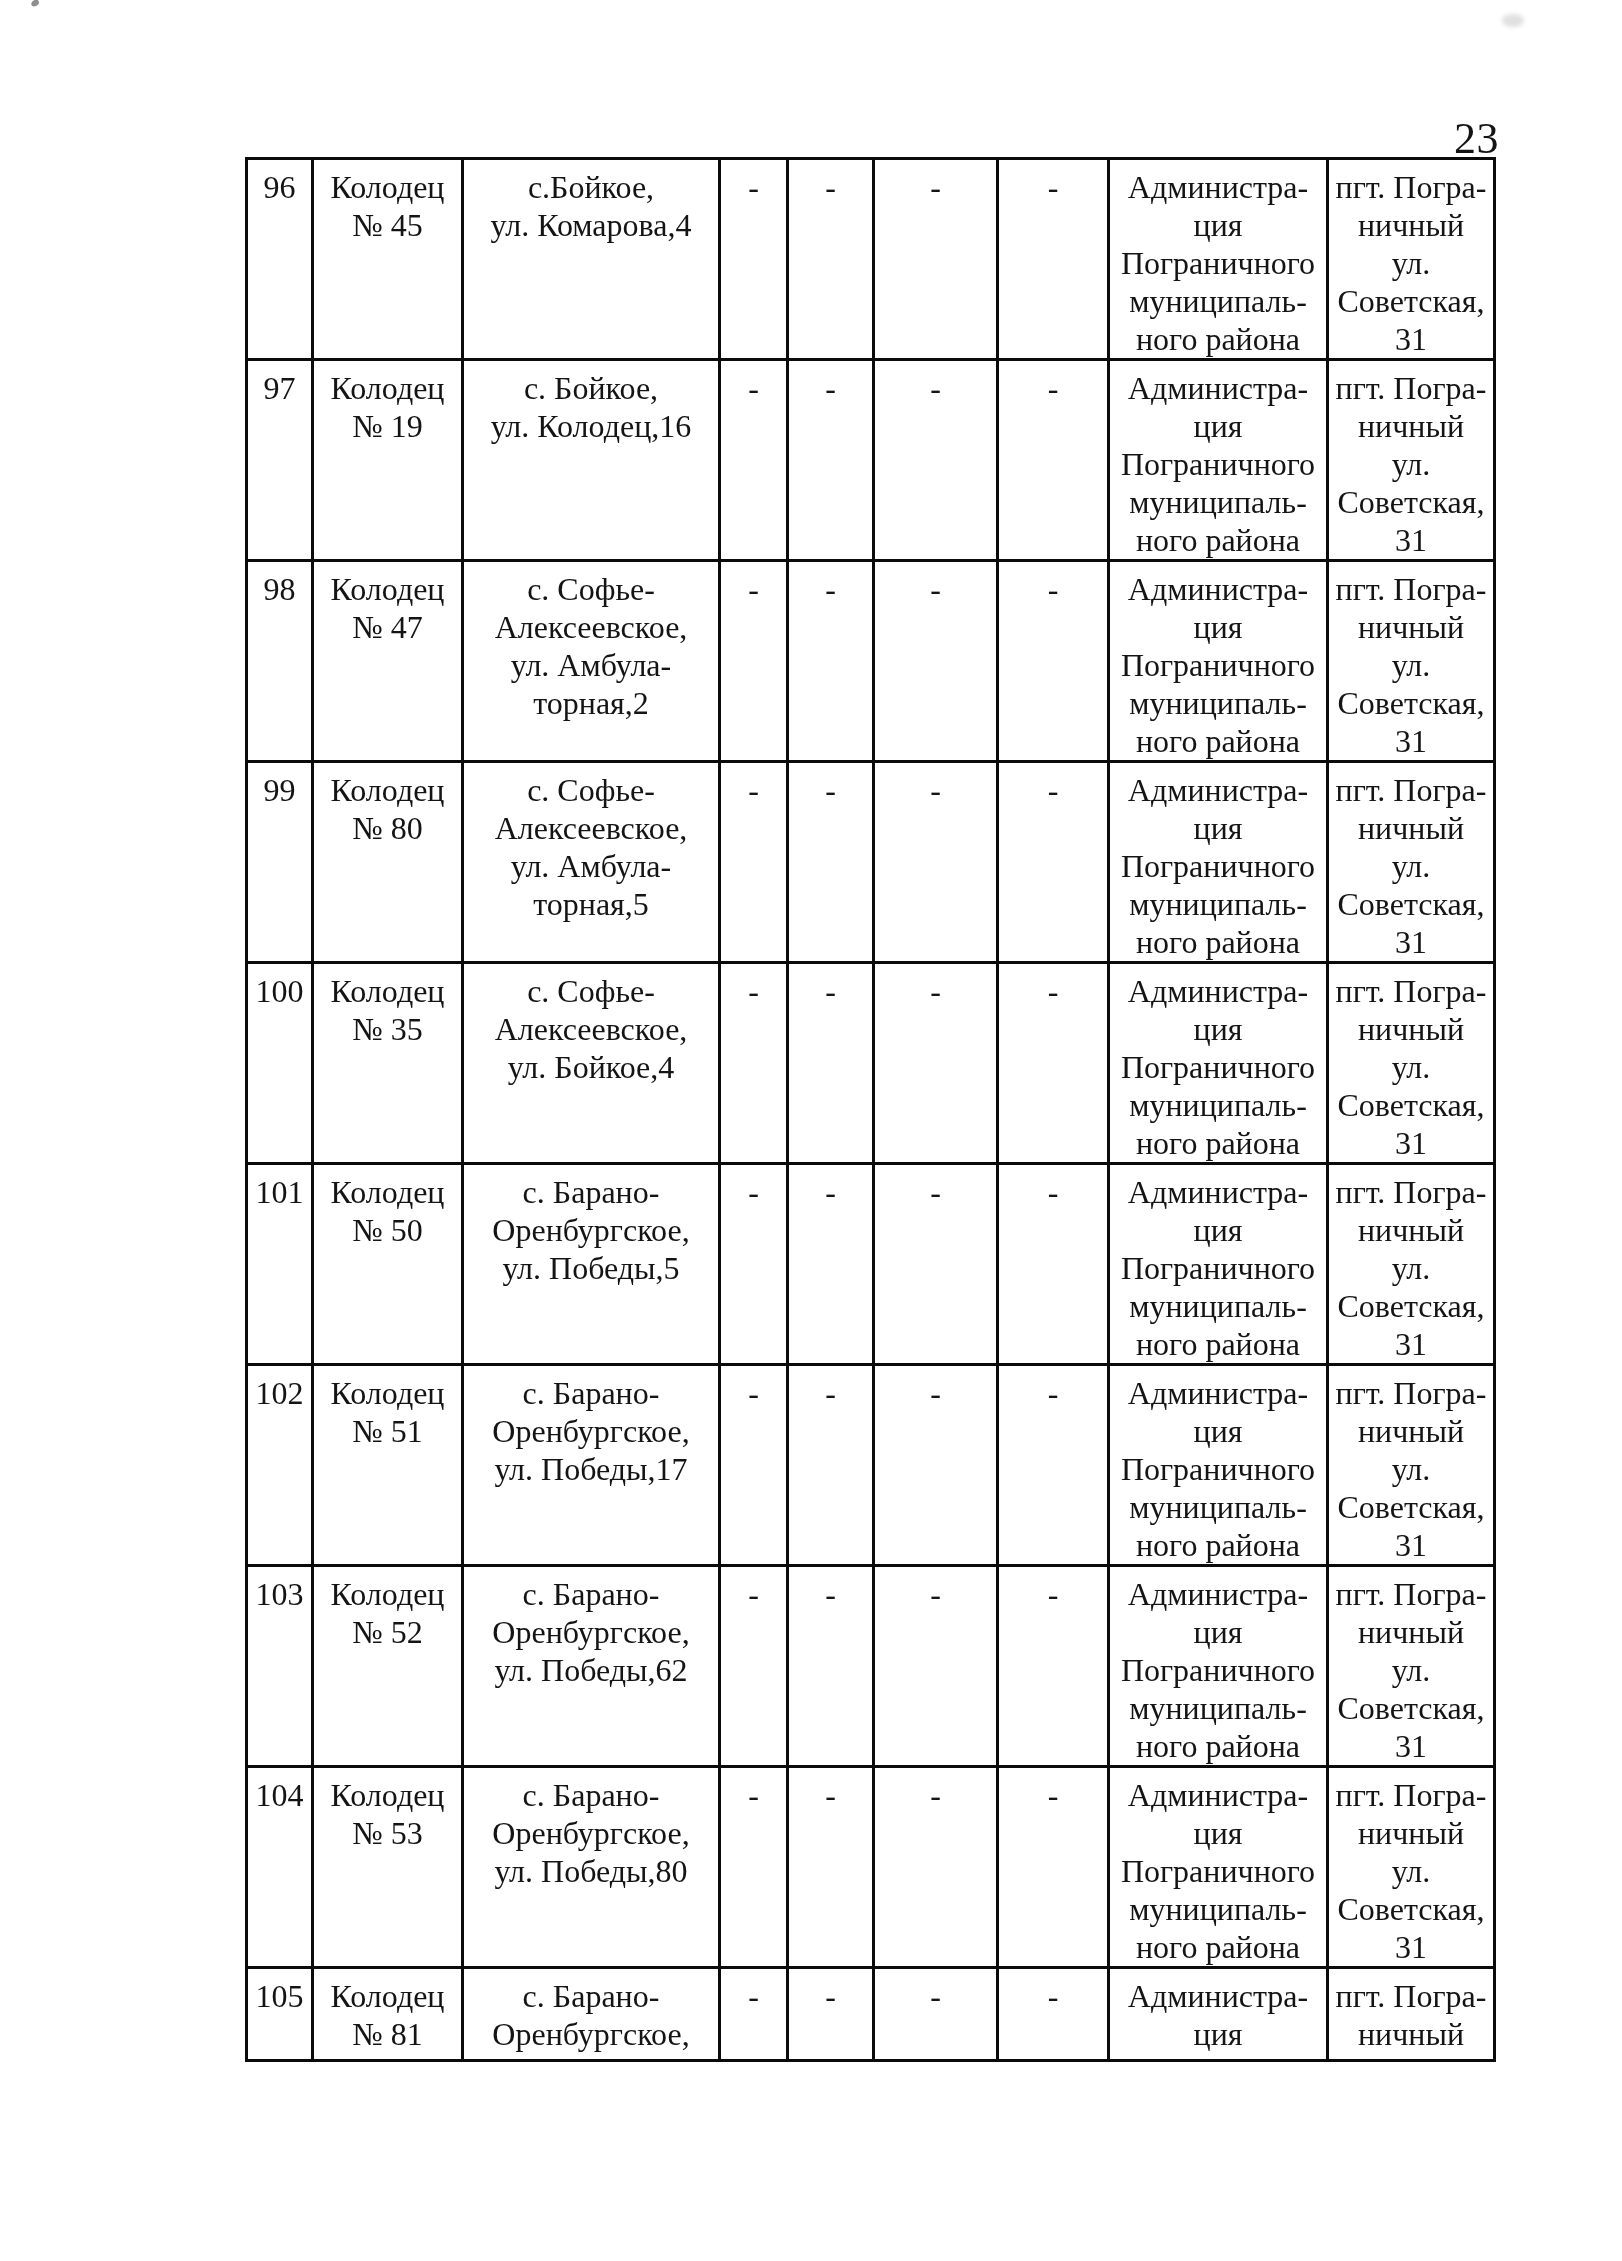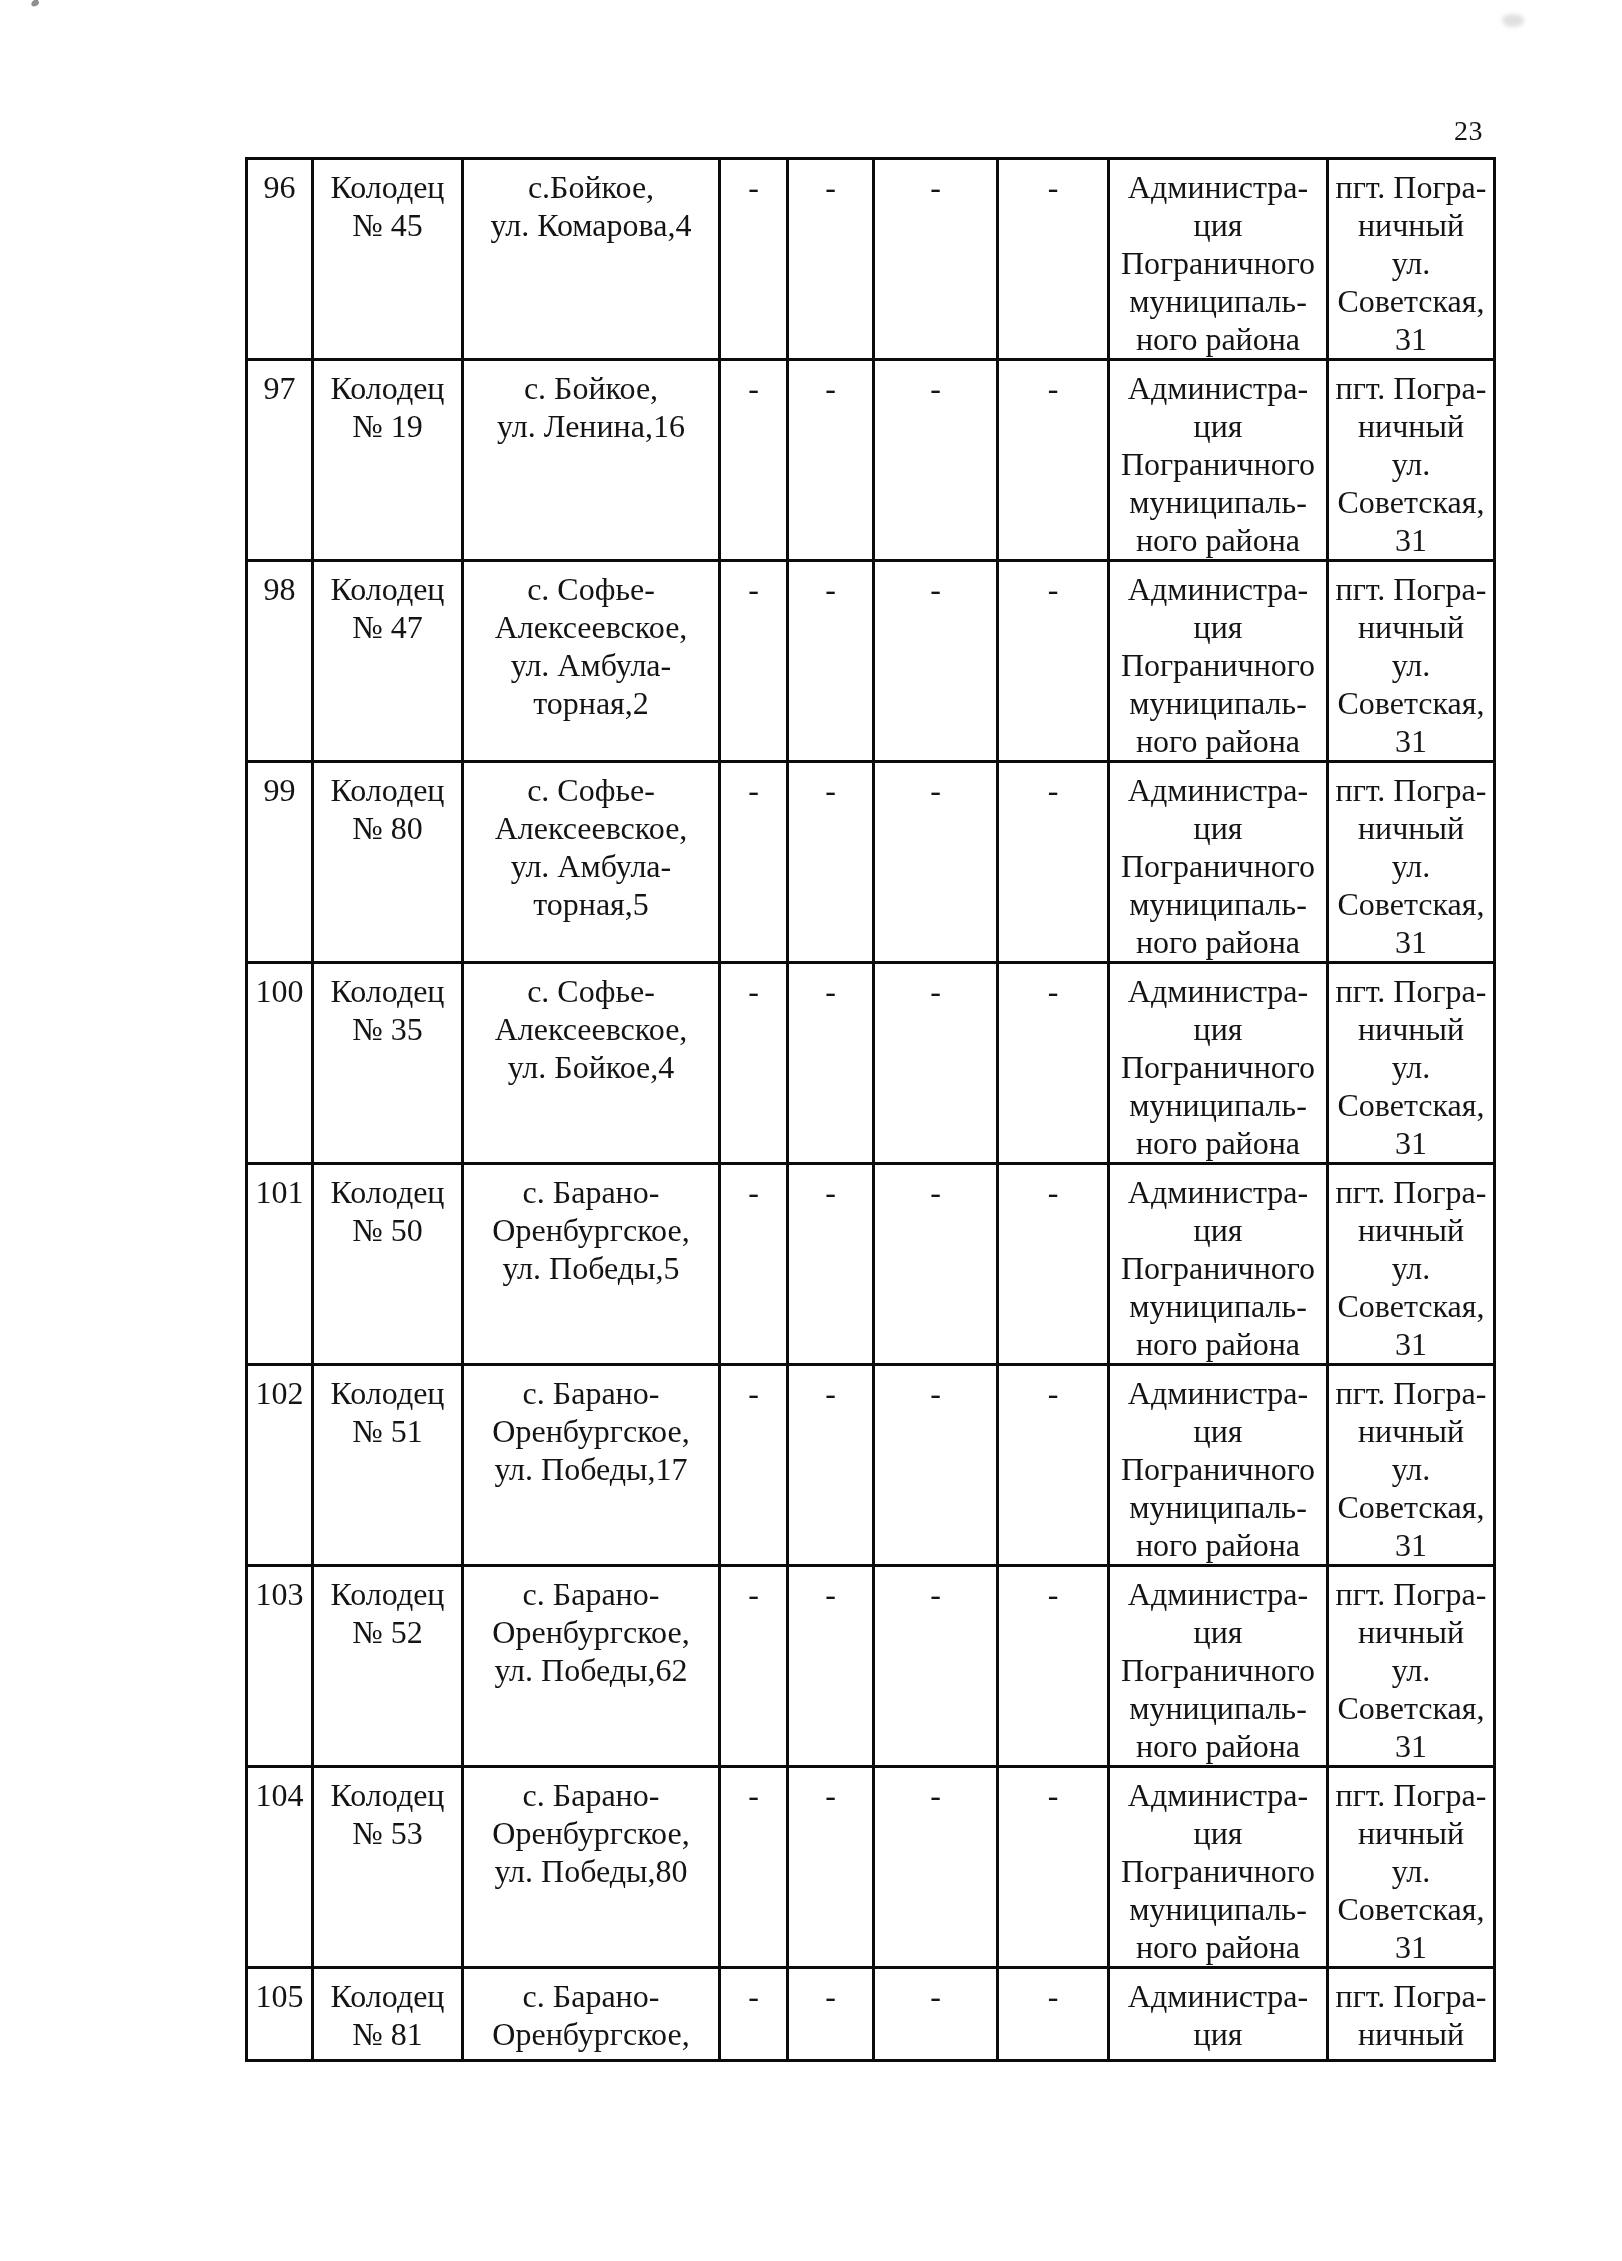--- a/index.html
+++ b/index.html
@@ -10,21 +10,21 @@
     background: #ffffff;
     font-family: "Liberation Serif", serif;
     color: #141414;
     overflow: hidden;
   }
 
   .page-number {
     position: absolute;
     top: 117px;
     left: 1454px;
-    font-size: 28px;
+    font-size: 44px;
     line-height: 1;
     letter-spacing: 0.6px;
   }
 
   table.doc {
     position: absolute;
     left: 245px;
     top: 157px;
     border-collapse: collapse;
     table-layout: fixed;
@@ -138,21 +138,21 @@
       <tr class="row">
         <td>
           <div class="line">97</div>
         </td>
         <td>
           <div class="line">Колодец</div>
           <div class="line">№ 19</div>
         </td>
         <td>
           <div class="line">с. Бойкое,</div>
-          <div class="line">ул. Ленина,16</div>
+          <div class="line">ул. Колодец,16</div>
         </td>
         <td>
           <div class="line">-</div>
         </td>
         <td>
           <div class="line">-</div>
         </td>
         <td>
           <div class="line">-</div>
         </td>

